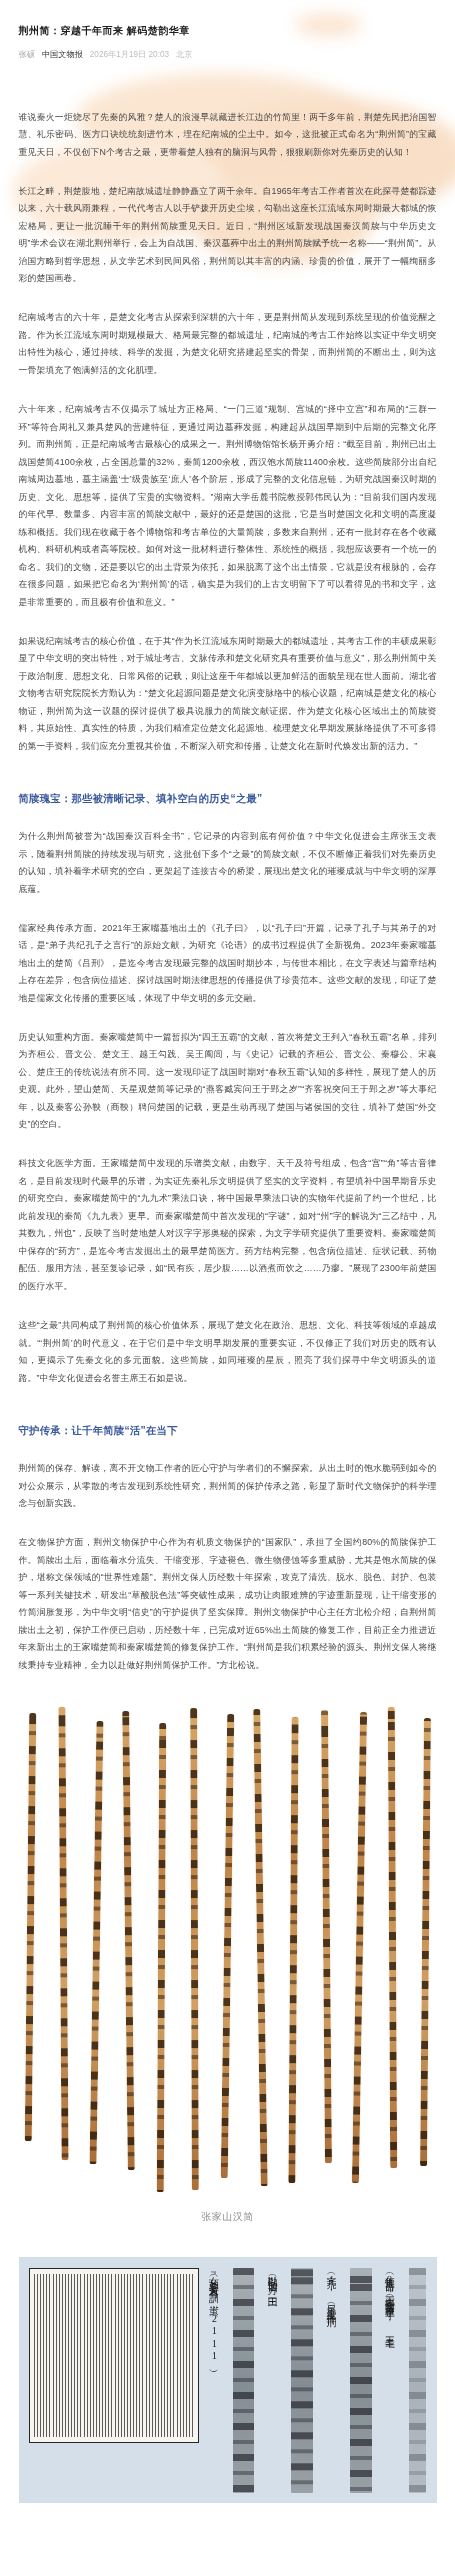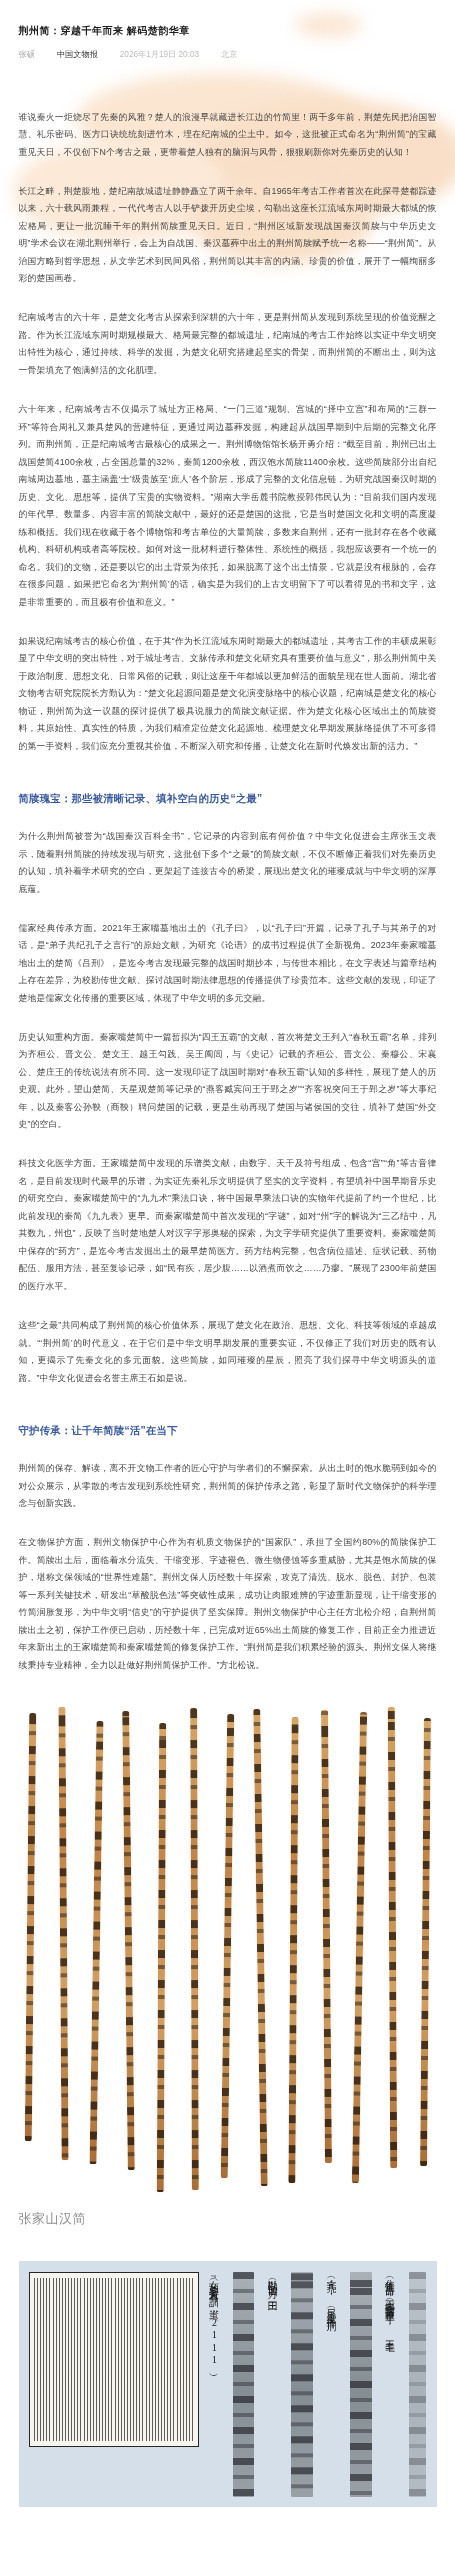--- a/index.html
+++ b/index.html
@@ -2,21 +2,21 @@
 <html style="font-size:8.2px"><head>
 <meta charset="utf-8">
 <style>
   html,body{margin:0;padding:0;background:#ffffff;}
   body{font-family:"Liberation Sans","DejaVu Sans",sans-serif;color:#464646;}
   .page{width:455px;margin:0 auto;position:relative;min-height:3298px;background:#fff;overflow:hidden;}
   .inner{padding:0 18.5px;position:relative;}
 
   
   .title{font-size:10px;line-height:1.45;font-weight:700;color:#1f1f1f;margin:24px 0 10.3px;letter-spacing:0.5px;}
-  .meta{display:flex;align-items:center;gap:22px;font-size:8.2px;color:#b3b3b3;margin:0 0 13.4px;position:relative;z-index:1;}
+  .meta{display:flex;align-items:center;gap:7px;font-size:8.2px;color:#b3b3b3;margin:0 0 13.4px;position:relative;z-index:1;}
   .meta .author{color:#a5a5a5;}
   .meta .source{color:#353535;font-weight:400;cursor:pointer;}
   .meta .datetime,.meta .location{color:#bdbdbd;}
 
   
   .blob{position:absolute;background:#fae3cd;border-radius:50%;filter:blur(8.2px);z-index:0;}
   .blob.b-top{width:67px;height:24px;top:13.4px;right:93px;background:#fbe6d3;}
   .lead-wrap{position:relative;margin:49px 0 18.5px;}
   .lead-wrap .b1{width:289px;height:93px;top:-36px;left:57px;background:#fbe6d2;}
   .lead-wrap .b2{width:268px;height:118px;top:-10.3px;right:-31px;background:#f9dfc7;}
@@ -43,21 +43,21 @@
   .slip:nth-child(4){height:459px;margin-top:4.1px;transform:rotate(-.7deg);background-position:0 6.2px,0 0;}
   .slip:nth-child(5){height:469px;margin-top:15.5px;transform:rotate(.3deg);background-position:0 17px,0 0;}
   .slip:nth-child(6){height:482px;margin-top:1px;transform:rotate(-.2deg);background-position:0 2.1px,0 0;}
   .slip:nth-child(7){height:464px;margin-top:7.2px;transform:rotate(.8deg);background-position:0 14px,0 0;}
   .slip:nth-child(8){height:477px;margin-top:2.1px;transform:rotate(-.9deg);background-position:0 25px,0 0;}
   .slip:nth-child(9){height:466px;margin-top:9.3px;transform:rotate(.4deg);background-position:0 8.2px,0 0;}
   .slip:nth-child(10){height:453px;margin-top:3.1px;transform:rotate(-.5deg);background-position:0 19px,0 0;}
   .slip:nth-child(11){height:471px;margin-top:5.2px;transform:rotate(1deg);background-position:0 4.6px,0 0;}
   .slip:nth-child(12){height:461px;margin-top:0;transform:rotate(-.3deg);background-position:0 15px,0 0;}
   .slip:nth-child(13){height:448px;margin-top:10.3px;transform:rotate(.5deg);background-position:0 23px,0 0;}
-  .figcap{color:#8f8f8f;font-size:13px;margin:15.5px 0 6.2px;letter-spacing:0.5px;}
+  .figcap{text-align:center;color:#8f8f8f;font-size:10px;margin:15.5px 0 6.2px;letter-spacing:0.5px;}
 
   
   .fig2{cursor:pointer;}
   .plate{background:#d5dfe9;height:246px;box-sizing:border-box;padding:11.3px 10.3px 9.3px;display:flex;gap:9.3px;}
   .bookwrap{display:flex;flex-direction:column;width:170px;flex:none;}
   .bookpage{height:175px;background:#f7f5ef;border:1.5px solid #262626;position:relative;box-sizing:border-box;}
   .bookpage .ink{position:absolute;inset:4.6px;
     background:
       repeating-linear-gradient(90deg, rgba(25,25,25,.82) 0 1px, rgba(0,0,0,0) 1px 3.1px),
       repeating-linear-gradient(0deg, rgba(247,245,239,.95) 0 1.5px, rgba(0,0,0,0) 1.5px 5.2px);
@@ -98,21 +98,21 @@
     </div>
 
     <p class="body-p">长江之畔，荆楚腹地，楚纪南故城遗址静静矗立了两千余年。自1965年考古工作者首次在此探寻楚都踪迹以来，六十载风雨兼程，一代代考古人以手铲拨开历史尘埃，勾勒出这座长江流域东周时期最大都城的恢宏格局，更让一批沉睡千年的荆州简牍重见天日。近日，“荆州区域新发现战国秦汉简牍与中华历史文明”学术会议在湖北荆州举行，会上为自战国、秦汉墓葬中出土的荆州简牍赋予统一名称——“荆州简”。从治国方略到哲学思想，从文学艺术到民间风俗，荆州简以其丰富的内涵、珍贵的价值，展开了一幅绚丽多彩的楚国画卷。</p>
 
     <p class="body-p">纪南城考古的六十年，是楚文化考古从探索到深耕的六十年，更是荆州简从发现到系统呈现的价值觉醒之路。作为长江流域东周时期规模最大、格局最完整的都城遗址，纪南城的考古工作始终以实证中华文明突出特性为核心，通过持续、科学的发掘，为楚文化研究搭建起坚实的骨架，而荆州简的不断出土，则为这一骨架填充了饱满鲜活的文化肌理。</p>
     <p class="body-p">六十年来，纪南城考古不仅揭示了城址方正格局、“一门三道”规制、宫城的“择中立宫”和布局的“三群一环”等符合周礼又兼具楚风的营建特征，更通过周边墓葬发掘，构建起从战国早期到中后期的完整文化序列。而荆州简，正是纪南城考古最核心的成果之一。荆州博物馆馆长杨开勇介绍：“截至目前，荆州已出土战国楚简4100余枚，占全国总量的32%，秦简1200余枚，西汉饱水简牍11400余枚。这些简牍部分出自纪南城周边墓地，墓主涵盖‘士’级贵族至‘庶人’各个阶层，形成了完整的文化信息链，为研究战国秦汉时期的历史、文化、思想等，提供了宝贵的实物资料。”湖南大学岳麓书院教授郭伟民认为：“目前我们国内发现的年代早、数量多、内容丰富的简牍文献中，最好的还是楚国的这批，它是当时楚国文化和文明的高度凝练和概括。我们现在收藏于各个博物馆和考古单位的大量简牍，多数来自荆州，还有一批封存在各个收藏机构、科研机构或者高等院校。如何对这一批材料进行整体性、系统性的概括，我想应该要有一个统一的命名。我们的文物，还是要以它的出土背景为依托，如果脱离了这个出土情景，它就是没有根脉的，会存在很多问题，如果把它命名为‘荆州简’的话，确实是为我们的上古文明留下了可以看得见的书和文字，这是非常重要的，而且极有价值和意义。”</p>
     <p class="body-p">如果说纪南城考古的核心价值，在于其“作为长江流域东周时期最大的都城遗址，其考古工作的丰硕成果彰显了中华文明的突出特性，对于城址考古、文脉传承和楚文化研究具有重要价值与意义”，那么荆州简中关于政治制度、思想文化、日常风俗的记载，则让这座千年都城以更加鲜活的面貌呈现在世人面前。湖北省文物考古研究院院长方勤认为：“楚文化起源问题是楚文化演变脉络中的核心议题，纪南城是楚文化的核心物证，荆州简为这一议题的探讨提供了极具说服力的简牍文献证据。作为楚文化核心区域出土的简牍资料，其原始性、真实性的特质，为我们精准定位楚文化起源地、梳理楚文化早期发展脉络提供了不可多得的第一手资料，我们应充分重视其价值，不断深入研究和传播，让楚文化在新时代焕发出新的活力。”</p>
 
     <h2 class="section-h">简牍瑰宝：那些被清晰记录、填补空白的历史“之最”</h2>
     <p class="body-p">为什么荆州简被誉为“战国秦汉百科全书”，它记录的内容到底有何价值？中华文化促进会主席张玉文表示，随着荆州简牍的持续发现与研究，这批创下多个“之最”的简牍文献，不仅不断修正着我们对先秦历史的认知，填补着学术研究的空白，更架起了连接古今的桥梁，展现出楚文化的璀璨成就与中华文明的深厚底蕴。</p>
-    <p class="body-p">儒家经典传承方面。2021年王家嘴墓地出土的《孔子曰》，以“孔子曰”开篇，记录了孔子与其弟子的对话，是“弟子共纪孔子之言行”的原始文献，为研究《论语》的成书过程提供了全新视角。2023年秦家嘴墓地出土的楚简《吕刑》，是迄今考古发现最完整的战国时期抄本，与传世本相比，在文字表述与篇章结构上存在差异，为校勘传世文献、探讨战国时期法律思想的传播提供了珍贵范本。这些文献的发现，印证了楚地是儒家文化传播的重要区域，体现了中华文明的多元交融。</p>
+    <p class="body-p">儒家经典传承方面。2021年王家嘴墓地出土的《孔子曰》，以“孔子曰”开篇，记录了孔子与其弟子的对话，是“弟子共纪孔子之言行”的原始文献，为研究《论语》的成书过程提供了全新视角。2023年秦家嘴墓地出土的楚简《吕刑》，是迄今考古发现最完整的战国时期抄本，与传世本相比，在文字表述与篇章结构上存在差异，包含病位描述、探讨战国时期法律思想的传播提供了珍贵范本。这些文献的发现，印证了楚地是儒家文化传播的重要区域，体现了中华文明的多元交融。</p>
     <p class="body-p">历史认知重构方面。秦家嘴楚简中一篇暂拟为“四王五霸”的文献，首次将楚文王列入“春秋五霸”名单，排列为齐桓公、晋文公、楚文王、越王勾践、吴王阖闾，与《史记》记载的齐桓公、晋文公、秦穆公、宋襄公、楚庄王的传统说法有所不同。这一发现印证了战国时期对“春秋五霸”认知的多样性，展现了楚人的历史观。此外，望山楚简、天星观楚简等记录的“燕客臧宾问王于郢之岁”“齐客祝突问王于郢之岁”等大事纪年，以及秦客公孙鞅（商鞅）聘问楚国的记载，更是生动再现了楚国与诸侯国的交往，填补了楚国“外交史”的空白。</p>
     <p class="body-p">科技文化医学方面。王家嘴楚简中发现的乐谱类文献，由数字、天干及符号组成，包含“宫”“角”等古音律名，是目前发现时代最早的乐谱，为实证先秦礼乐文明提供了坚实的文字资料，有望填补中国早期音乐史的研究空白。秦家嘴楚简中的“九九术”乘法口诀，将中国最早乘法口诀的实物年代提前了约一个世纪，比此前发现的秦简《九九表》更早。而秦家嘴楚简中首次发现的“字谜”，如对“州”字的解说为“三乙结中，凡其数九，州也”，反映了当时楚地楚人对汉字字形奥秘的探索，为文字学研究提供了重要资料。秦家嘴楚简中保存的“药方”，是迄今考古发掘出土的最早楚简医方。药方结构完整，包含病位描述、症状记载、药物配伍、服用方法，甚至复诊记录，如“民有疾，居少腹……以酒煮而饮之……乃瘳。”展现了2300年前楚国的医疗水平。</p>
     <p class="body-p">这些“之最”共同构成了荆州简的核心价值体系，展现了楚文化在政治、思想、文化、科技等领域的卓越成就。“‘荆州简’的时代意义，在于它们是中华文明早期发展的重要实证，不仅修正了我们对历史的既有认知，更揭示了先秦文化的多元面貌。这些简牍，如同璀璨的星辰，照亮了我们探寻中华文明源头的道路。”中华文化促进会名誉主席王石如是说。</p>
 
     <h2 class="section-h">守护传承：让千年简牍“活”在当下</h2>
     <p class="body-p">荆州简的保存、解读，离不开文物工作者的匠心守护与学者们的不懈探索。从出土时的饱水脆弱到如今的对公众展示，从零散的考古发现到系统性研究，荆州简的保护传承之路，彰显了新时代文物保护的科学理念与创新实践。</p>
     <p class="body-p">在文物保护方面，荆州文物保护中心作为有机质文物保护的“国家队”，承担了全国约80%的简牍保护工作。简牍出土后，面临着水分流失、干缩变形、字迹褪色、微生物侵蚀等多重威胁，尤其是饱水简牍的保护，堪称文保领域的“世界性难题”。荆州文保人历经数十年探索，攻克了清洗、脱水、脱色、封护、包装等一系列关键技术，研发出“草酸脱色法”等突破性成果，成功让肉眼难辨的字迹重新显现，让干缩变形的竹简润胀复形，为中华文明“信史”的守护提供了坚实保障。荆州文物保护中心主任方北松介绍，自荆州简牍出土之初，保护工作便已启动，历经数十年，已完成对近65%出土简牍的修复工作，目前正全力推进近年来新出土的王家嘴楚简和秦家嘴楚简的修复保护工作。“荆州简是我们积累经验的源头。荆州文保人将继续秉持专业精神，全力以赴做好荆州简保护工作。”方北松说。</p>
 
     <figure class="fig1">
       <div class="slips">

